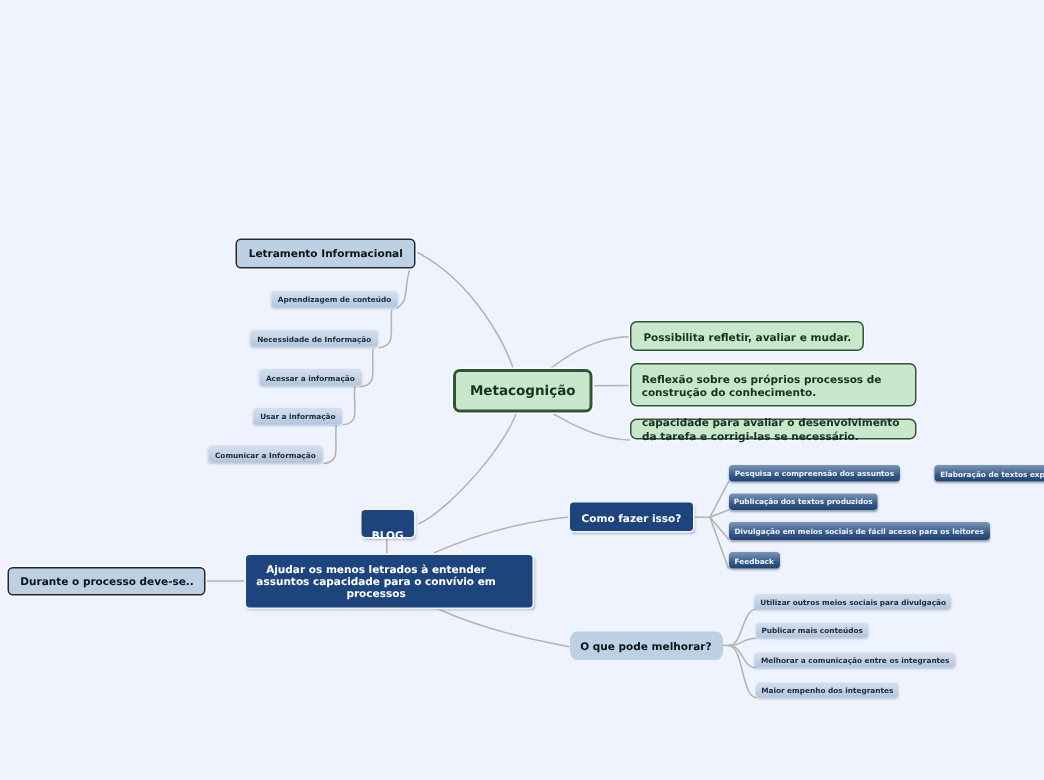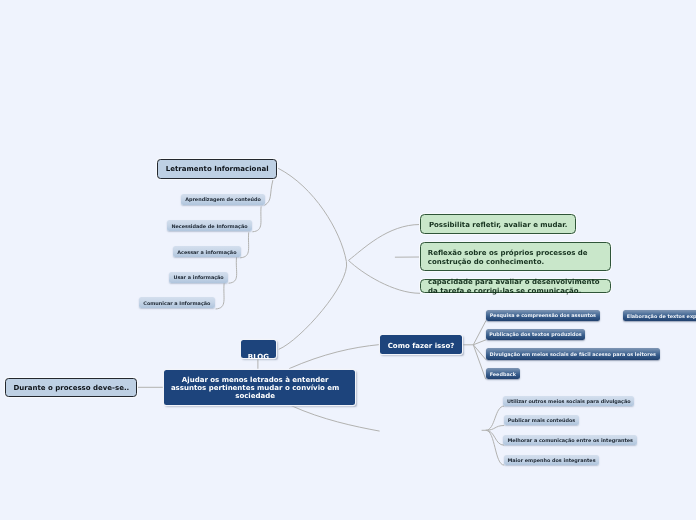--- a/index.html
+++ b/index.html
@@ -80,20 +80,23 @@
       <path d="M473.3,344.8 L485.7,379.2"></path>
 
       <path d="M481.6,430.3 L485.8,430.3"></path>
       <path d="M485.8,430.3 C495.5,430.3 494.5,406.1 504.2,406.1"></path>
       <path d="M485.8,430.3 C495.5,430.3 494.5,425.5 504.2,425.5"></path>
       <path d="M485.8,430.3 C495.5,430.3 494.5,445.2 504.2,445.2"></path>
       <path d="M485.8,430.3 C495.5,430.3 494.5,465.1 504.2,465.1"></path>
     </g>
   </svg>
 
+  <div class="node n-root" style="left:302px;top:246px;width:93px;height:29px;justify-content:center;">
+    <span class="lbl">Metacognição</span>
+  </div>
 
   <div class="node n-lblue" style="left:156.9px;top:158.8px;width:120.6px;height:20px;justify-content:center;padding-top:1px;align-items:center;">
     <span class="lbl">Letramento Informacional</span>
   </div>
 
   <div class="node n-chip2" style="left:180.8px;top:194px;width:84.4px;height:10.8px;justify-content:center;">
     <span class="lbl">Aprendizagem de conteúdo</span>
   </div>
   <div class="node n-chip2" style="left:167.2px;top:220.4px;width:84.6px;height:10.8px;justify-content:center;">
     <span class="lbl">Necessidade de Informação</span>
@@ -108,29 +111,29 @@
     <span class="lbl">Comunicar a Informação</span>
   </div>
 
   <div class="node n-green" style="left:420.1px;top:242.4px;width:190.8px;height:28.5px;padding:2.6px 6.7px 0;">
     <span class="lbl"><span>Reflexão sobre os próprios processos de</span><br><span>construção do conhecimento.</span></span>
   </div>
   <div class="node n-green" style="left:420.2px;top:214.2px;width:156px;height:20.3px;justify-content:center;white-space:nowrap;padding-top:2.2px;">
     <span class="lbl">Possibilita refletir, avaliar e mudar.</span>
   </div>
   <div class="node n-green" style="left:420.3px;top:278.8px;width:190.6px;height:14px;padding:2.6px 6.7px 0;">
-    <span class="lbl"><span>capacidade para avaliar o desenvolvimento</span><br><span>da tarefa e corrigi-las se comunicação.</span></span>
+    <span class="lbl"><span>capacidade para avaliar o desenvolvimento</span><br><span>da tarefa e corrigi-las se necessário.</span></span>
   </div>
 
   <div class="node n-navy" style="left:240.5px;top:340px;width:35.9px;height:18.1px;justify-content:center;padding-top:17px;">
     <span class="lbl">BLOG</span>
   </div>
 
   <div class="node n-navy" style="left:163.8px;top:369.8px;width:191.6px;height:34.8px;padding:1.2px 7.1px 0;text-align:center;">
-    <span class="lbl"><span>Ajudar os menos letrados à entender</span><br><span>assuntos pertinentes mudar o convívio em</span><br><span>sociedade</span></span>
+    <span class="lbl"><span>Ajudar os menos letrados à entender</span><br><span>assuntos capacidade para o convívio em</span><br><span>processos</span></span>
   </div>
 
   <div class="node n-lblue" style="left:5.4px;top:377.6px;width:132px;height:19.7px;justify-content:center;padding-top:1px;">
     <span class="lbl">Durante o processo deve-se..</span>
   </div>
 
   <div class="node n-navy" style="left:380px;top:335px;width:82px;height:19px;justify-content:center;padding-top:2.4px;text-align:center;">
     <span class="lbl">Como fazer isso?</span>
   </div>
 
@@ -143,20 +146,23 @@
   <div class="node n-chip" style="left:486px;top:328.9px;width:98.9px;height:10.9px;justify-content:center;">
     <span class="lbl">Publicação dos textos produzidos</span>
   </div>
   <div class="node n-chip" style="left:486px;top:348.4px;width:173.5px;height:11.4px;justify-content:center;">
     <span class="lbl">Divulgação em meios sociais de fácil acesso para os leitores</span>
   </div>
   <div class="node n-chip" style="left:485.7px;top:368.3px;width:34.2px;height:10.9px;justify-content:center;">
     <span class="lbl">Feedback</span>
   </div>
 
+  <div class="node n-lblue2" style="left:379.6px;top:421.3px;width:102px;height:18.5px;justify-content:center;">
+    <span class="lbl">O que pode melhorar?</span>
+  </div>
 
   <div class="node n-chip2" style="left:503.4px;top:395.9px;width:130.8px;height:10.2px;justify-content:center;">
     <span class="lbl">Utilizar outros meios sociais para divulgação</span>
   </div>
   <div class="node n-chip2" style="left:503.6px;top:415.3px;width:75.7px;height:10.2px;justify-content:center;">
     <span class="lbl">Publicar mais conteúdos</span>
   </div>
   <div class="node n-chip2" style="left:503.4px;top:435px;width:133.6px;height:10.2px;justify-content:center;">
     <span class="lbl">Melhorar a comunicação entre os integrantes</span>
   </div>

